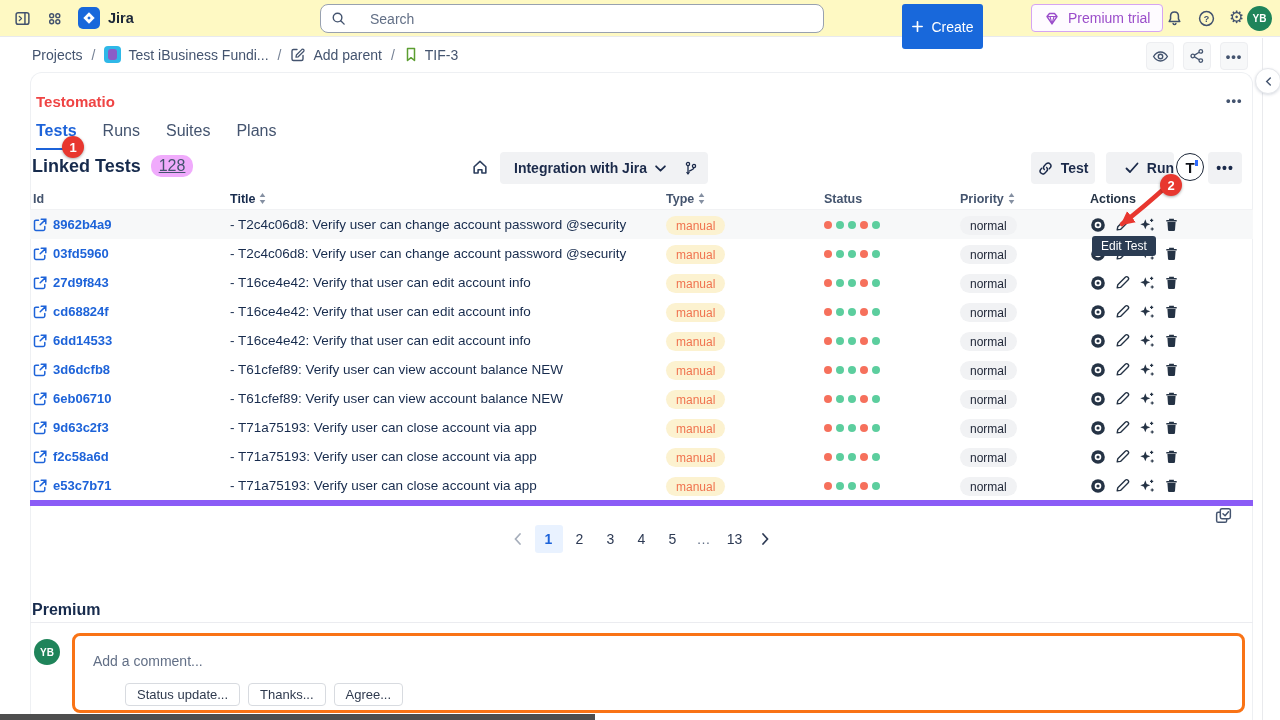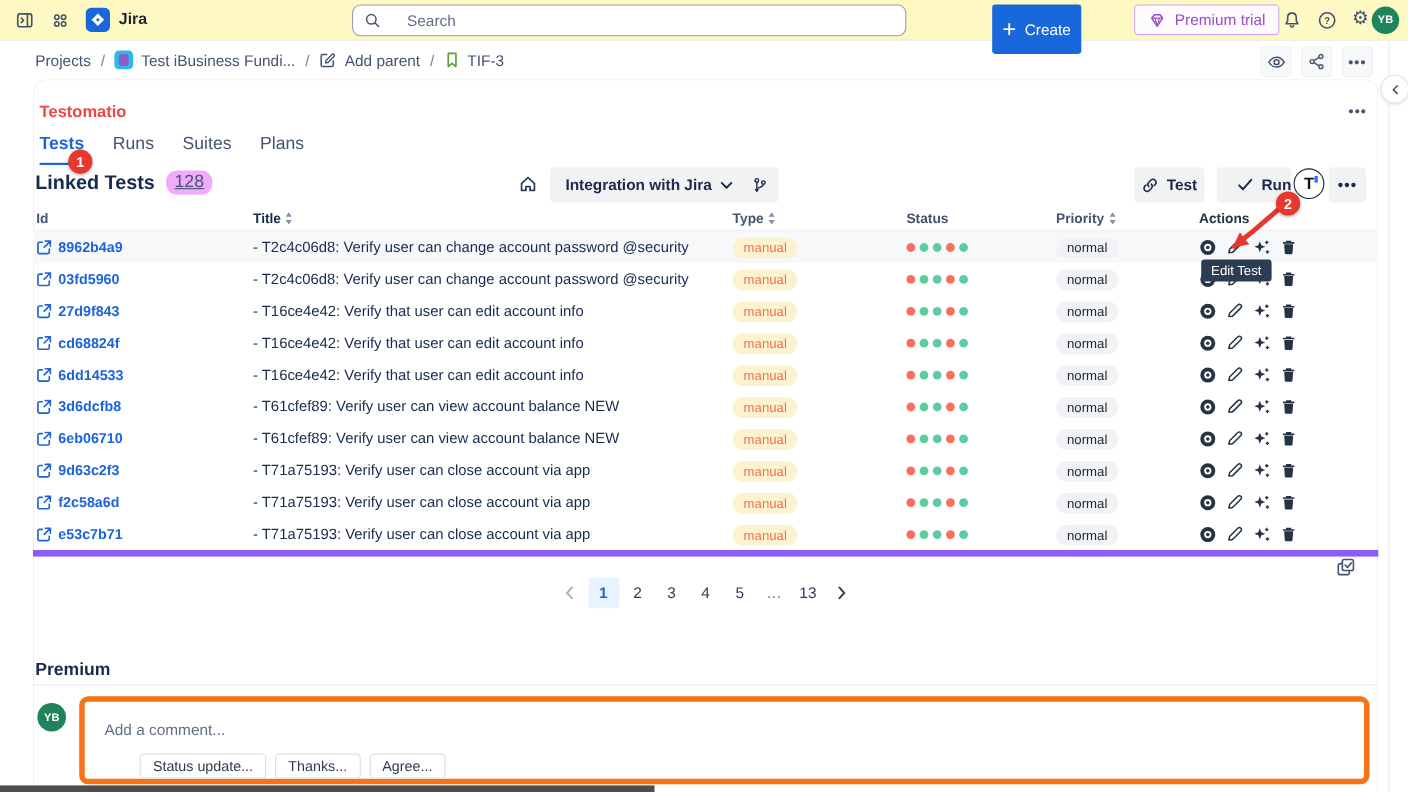--- a/index.html
+++ b/index.html
@@ -100,21 +100,21 @@
   .pg { min-width:28px; height:28px; display:flex; align-items:center; justify-content:center; font-size:14px; color:#2D3A54; border-radius:3px; cursor:pointer; }
   .pg.active { background:#E9F2FF; color:var(--link); font-weight:600; }
   .pg.ellipsis { color:#626F86; cursor:default; }
   .pg-prev { color:#A6AEBB; }
   .bulk-ico { position:absolute; left:1214px; top:506px; color:#44546F; cursor:pointer; }
 
   
   .activity-title { position:absolute; left:32px; top:601px; font-size:16px; font-weight:700; color:#172B4D; }
   .activity-rule { position:absolute; left:30px; top:622px; width:1223px; height:1px; background:#EBECF0; }
   .cm-avatar { position:absolute; left:34px; top:639px; width:26px; height:26px; font-size:10px; }
-  .comment-box { position:absolute; left:72px; top:633px; width:1173px; height:80px; border:5px solid #f97316; border-radius:8px; background:#fff; }
+  .comment-box { position:absolute; left:72px; top:633px; width:1173px; height:80px; border:3px solid #f97316; border-radius:8px; background:#fff; }
   .comment-ph { position:absolute; left:18px; top:17px; font-size:14px; color:#626F86; }
   .quick-replies { position:absolute; left:18px; top:47px; display:flex; gap:8px;margin-left:32px; }
   .qr-btn { border:1px solid #D8DBE0; background:#fff; border-radius:4px; padding:3px 11px; font-size:13px; color:#2F3A4E; font-family:"Liberation Sans",sans-serif; cursor:pointer; }
 
   .bottom-bar { position:absolute; left:0; top:714px; width:595px; height:6px; background:#4E4E4E; z-index:25; }
 </style>
 </head>
 <body>
 
 <div class="screen" style="--red: #F6705C; --green: #5CCE9E; --ann: #E8372F; --blue: #1868DB; --link: #1D63D9;">

